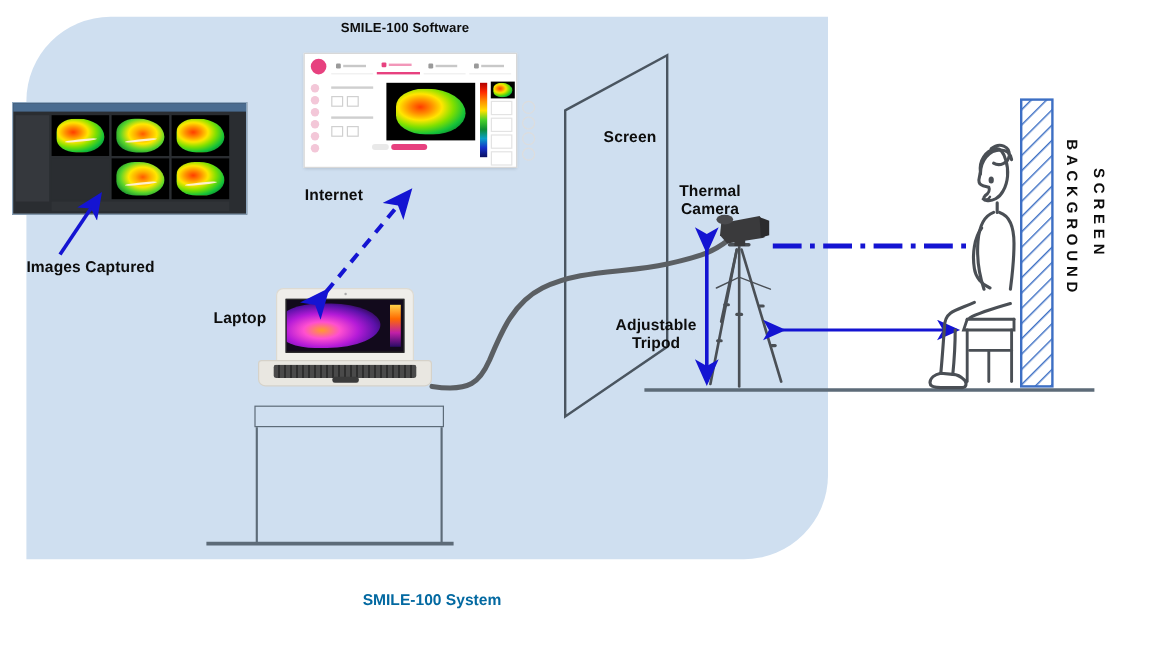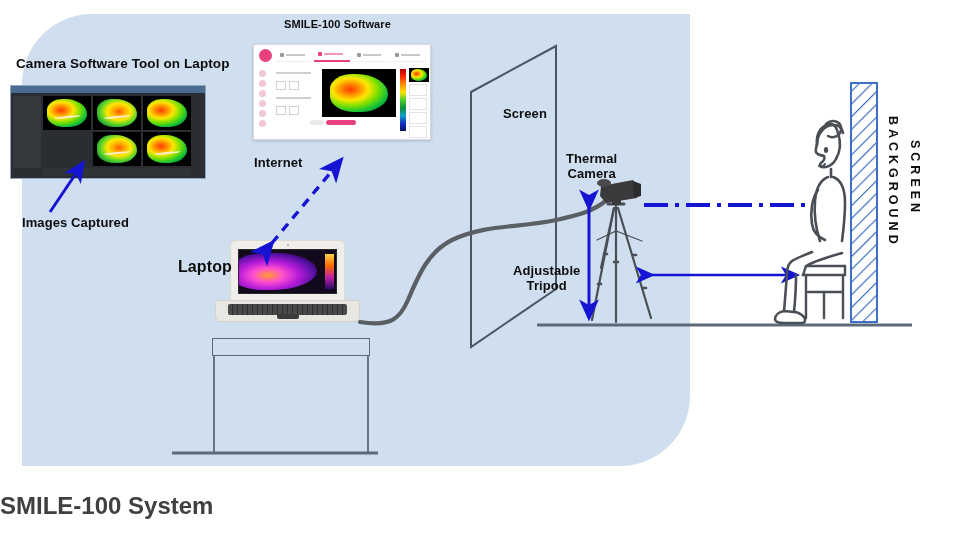--- a/index.html
+++ b/index.html
@@ -6,22 +6,22 @@
   body{width:960px;height:540px;position:relative;overflow:hidden;
        font-family:"Liberation Sans",sans-serif;}
   #stage{position:absolute;inset:0;width:960px;height:540px;background:#fff;}
 
   .bluepanel{position:absolute;left:22px;top:14px;width:668px;height:452px;
     background:#cfdff0;border-radius:70px 0 70px 0;}
 
   .lbl{position:absolute;font-weight:bold;color:#0d0d0d;line-height:1.15;
        white-space:pre-line;letter-spacing:.1px;}
 
-  .title-main{position:absolute;left:0;top:492px;width:720px;text-align:left;
-    font-size:24px;font-weight:bold;color:#404040;}
+  .title-main{position:absolute;left:0;top:492px;width:720px;text-align:center;
+    font-size:13px;font-weight:bold;color:#0369a1;}
 
   svg.overlay{position:absolute;left:0;top:0;width:960px;height:540px;overflow:visible;}
 
   
   .tool{position:absolute;left:10px;top:85px;width:196px;height:94px;
     background:#2a2d31;border:1px solid #8fa8c0;box-sizing:border-box;}
   .tool .tbar{height:7px;background:linear-gradient(#5f86ad,#3f6député);background:#4a6versed;}
   .tool .tbar{background:#4a6c90;}
   .tool .side{position:absolute;left:2px;top:10px;width:28px;bottom:10px;background:#35383d;}
   .tool .grid{position:absolute;left:32px;top:10px;right:14px;bottom:12px;
@@ -300,29 +300,28 @@
       <path d="M812,252 c-9,4 -16,6 -20,9 c-4,3 -5,8 -5,12"></path>
       <path d="M842,253 c-14,4 -27,8 -34,12"></path>
 
       <path d="M787,273 c-1,14 -2,28 -3,38"></path>
       <path d="M796,275 c0,13 -1,27 -2,37"></path>
 
       <path d="M784,311 c-5,1 -9,4 -9,8 c0,3 4,4 9,4 h18 c3,0 4,-3 2,-6 c-3,-3 -6,-5 -10,-5 z"></path>
     </g>
   </svg>
 
-  <div class="lbl" style="left:16px;top:56px;font-size:13.5px;">Camera Software Tool on Laptop</div>
 
   <div class="lbl" style="left:22px;top:216px;font-size:13px;">Images Captured</div>
 
   <div class="lbl" style="left:284px;top:18px;font-size:11px;">SMILE-100 Software</div>
 
   <div class="lbl" style="left:254px;top:156px;font-size:13px;">Internet</div>
 
-  <div class="lbl" style="left:178px;top:258px;font-size:16px;">Laptop</div>
+  <div class="lbl" style="left:178px;top:258px;font-size:13px;">Laptop</div>
 
 
   <div class="lbl" style="left:503px;top:107px;font-size:13px;">Screen</div>
 
   <div class="lbl" style="left:566px;top:152px;font-size:13px;text-align:center;">Thermal
 Camera</div>
 
   <div class="lbl" style="left:513px;top:264px;font-size:13px;text-align:center;">Adjustable
 Tripod</div>
 

